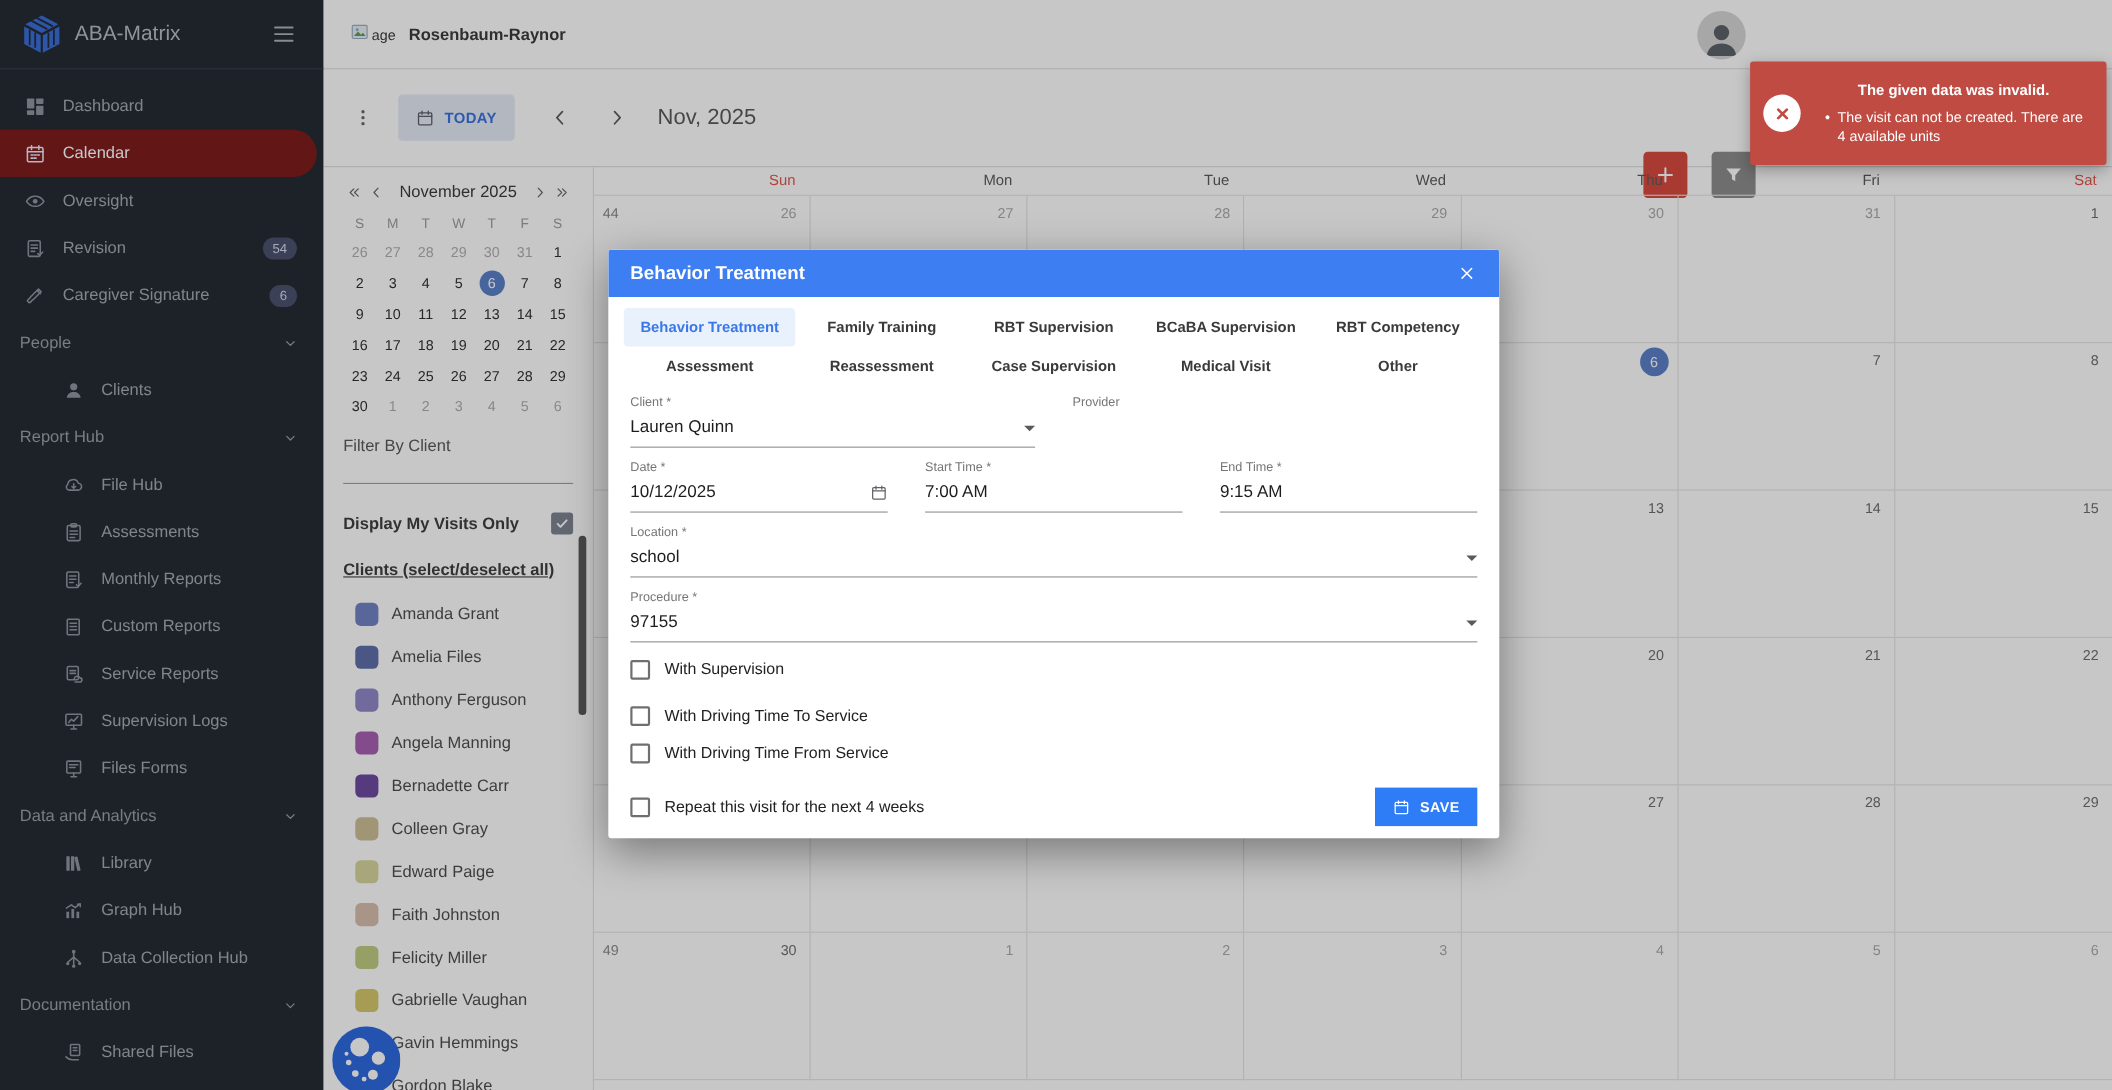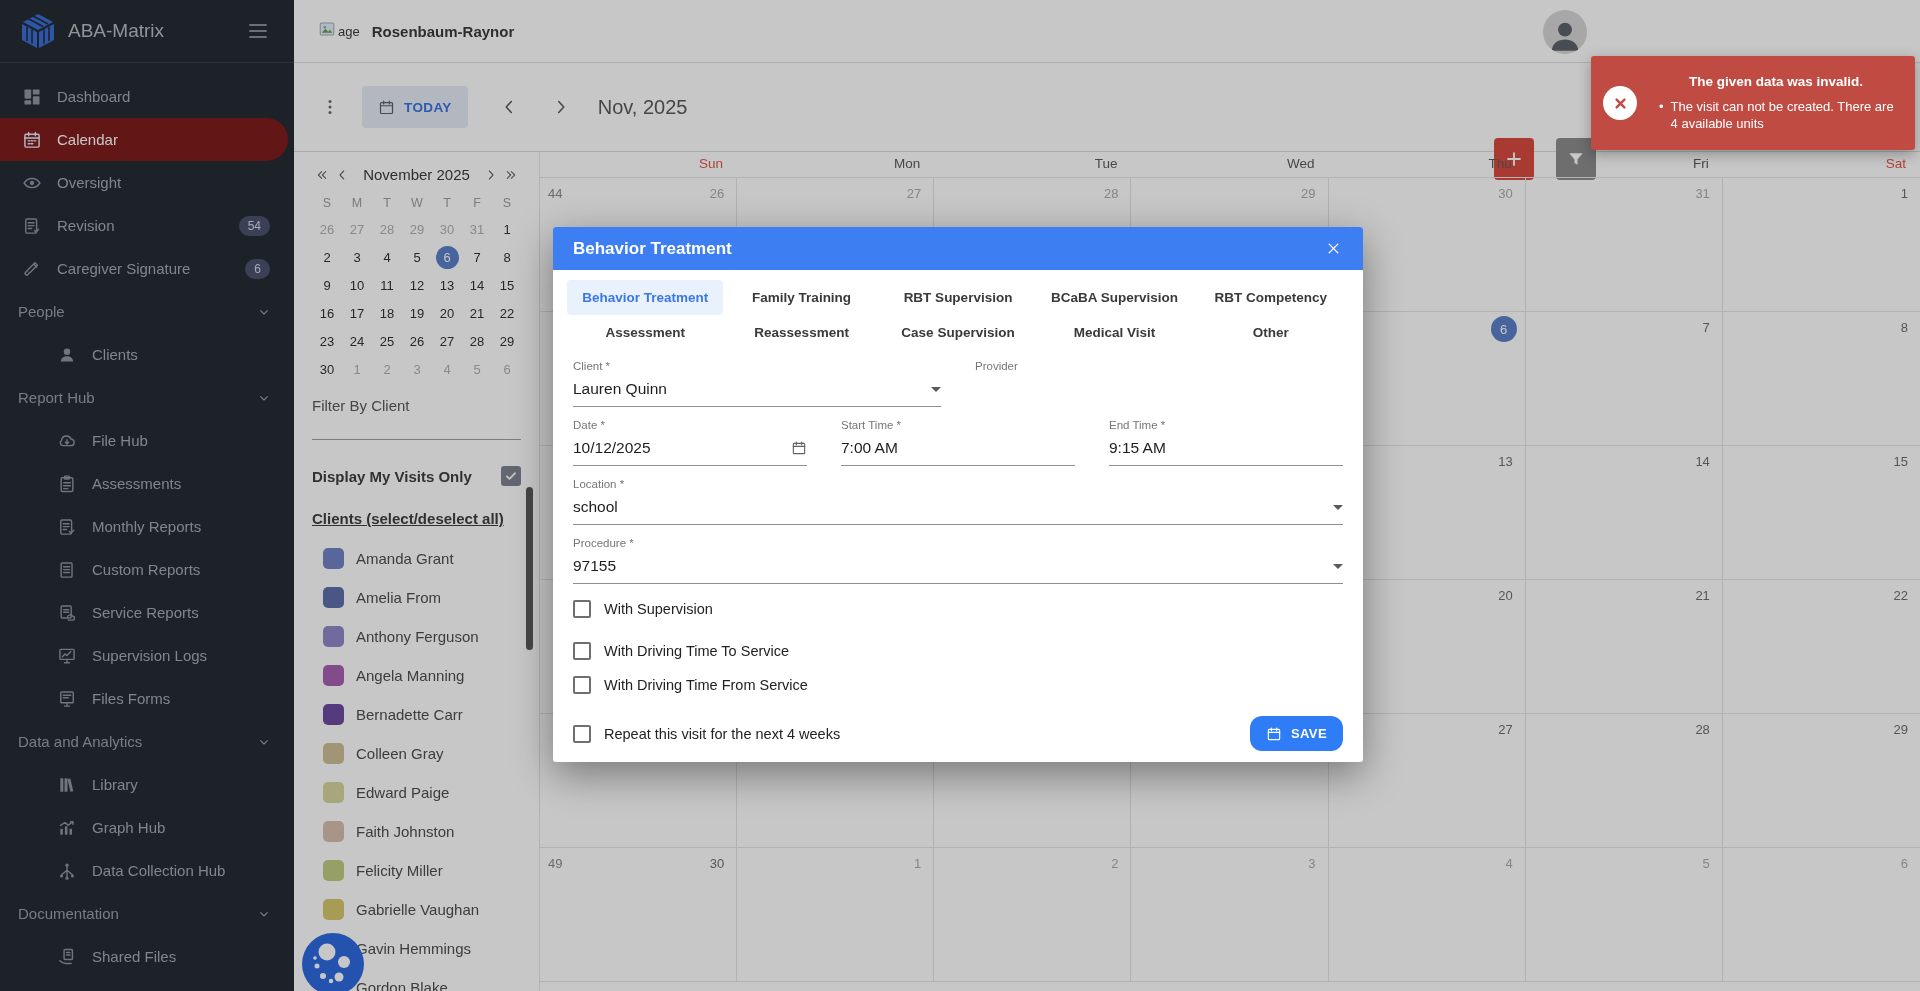--- a/index.html
+++ b/index.html
@@ -90,21 +90,21 @@
   .f-label { font-size:11.5px; color:#767676; margin-bottom:8px; }
   .f-value { display:flex; align-items:center; justify-content:space-between; font-size:15.5px; color:#1d1d1d; padding-bottom:8px; border-bottom:1px solid #8f8f8f; cursor:pointer; }
   .field.disabled .f-value { color:#9d9d9d; border-bottom:1px dotted #bdbdbd; cursor:default; }
   .caret { width:0; height:0; border-left:5px solid transparent; border-right:5px solid transparent; border-top:5.5px solid #5a5a5a; }
   .field.disabled .caret { border-top-color:#a8a8a8; }
   .dcal { color:#5f6368; }
   .cbrow { display:flex; align-items:center; gap:13px; font-size:14.5px; color:#222; margin-top:16px; cursor:pointer; }
   .cbrow.gap-lg { margin-top:24px; }
   .cb-box { width:18px; height:18px; border:2px solid #6f6f6f; border-radius:2px; flex:0 0 auto; }
   .final-row { display:flex; align-items:center; justify-content:space-between; margin-top:22px; }
-  .save-btn { height:35px; display:flex; align-items:center; gap:9px; background:#2e7cf6; color:#fff; border:none; border-radius:12px; padding:0 16px; font-weight:bold; font-size:13px; letter-spacing:.4px; cursor:pointer; }
+  .save-btn { height:35px; display:flex; align-items:center; gap:9px; background:#2e7cf6; color:#fff; border:none; border-radius:0; padding:0 16px; font-weight:bold; font-size:13px; letter-spacing:.4px; cursor:pointer; }
 
   .toast { position:absolute; left:1591px; top:12px; width:324px; min-height:94px; background:#bf4b42; border-radius:3px; z-index:20; display:flex; align-items:center; gap:12px; padding:12px 12px 12px 12px; color:#fff; box-shadow:0 4px 14px rgba(0,0,0,.3);margin-top:44px; }
   .toast-icon { width:34px; height:34px; border-radius:50%; background:#fff; color:#bf4b42; display:flex; align-items:center; justify-content:center; flex:0 0 auto; cursor:pointer; }
   .toast-body { flex:1; }
   .toast-title { font-size:13.5px; font-weight:bold; text-align:center; margin-bottom:9px; }
   .toast-msg { display:flex; gap:7px; font-size:13px; line-height:17px; padding-left:10px; }
 
   .ic { display:block; fill:none; stroke:currentColor; stroke-width:1.7; stroke-linecap:round; stroke-linejoin:round; }
 </style>
 </head>
@@ -503,21 +503,21 @@
         </div>
 
         <div class="clients-header">Clients (select/deselect all)</div>
         <div class="client-list" id="client-list">
             <div class="client-row">
               <span class="swatch" style="background:#7383c6"></span>
               <span>Amanda Grant</span>
             </div>
             <div class="client-row">
               <span class="swatch" style="background:#5f6fa8"></span>
-              <span>Amelia From</span>
+              <span>Amelia Files</span>
             </div>
             <div class="client-row">
               <span class="swatch" style="background:#9188c9"></span>
               <span>Anthony Ferguson</span>
             </div>
             <div class="client-row">
               <span class="swatch" style="background:#a85fb4"></span>
               <span>Angela Manning</span>
             </div>
             <div class="client-row">

